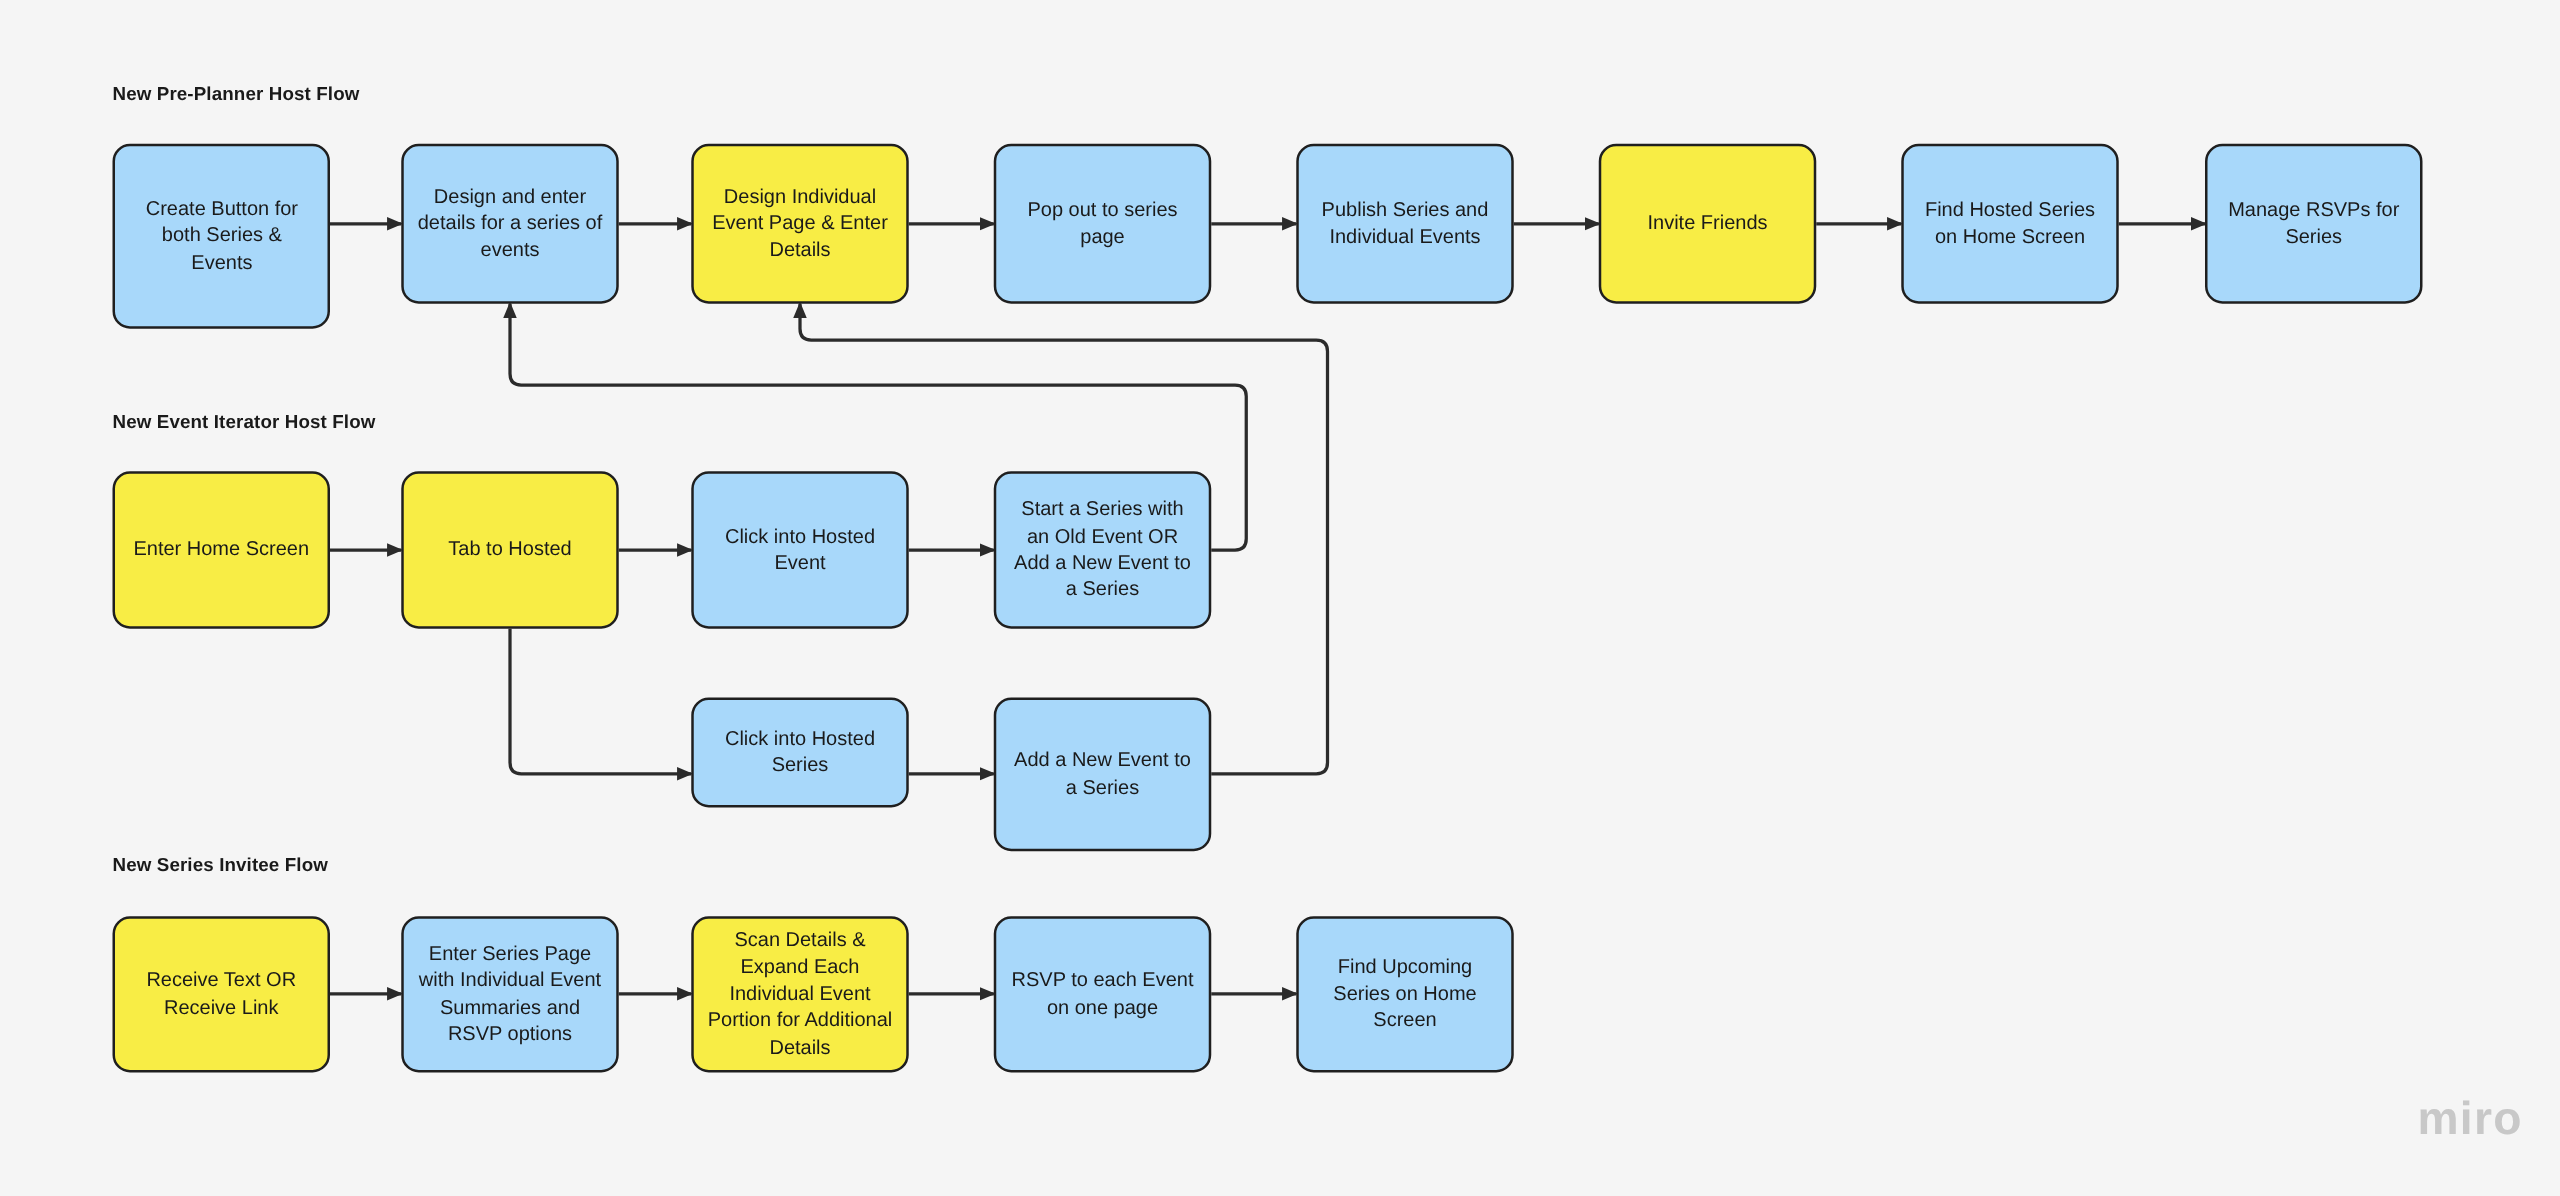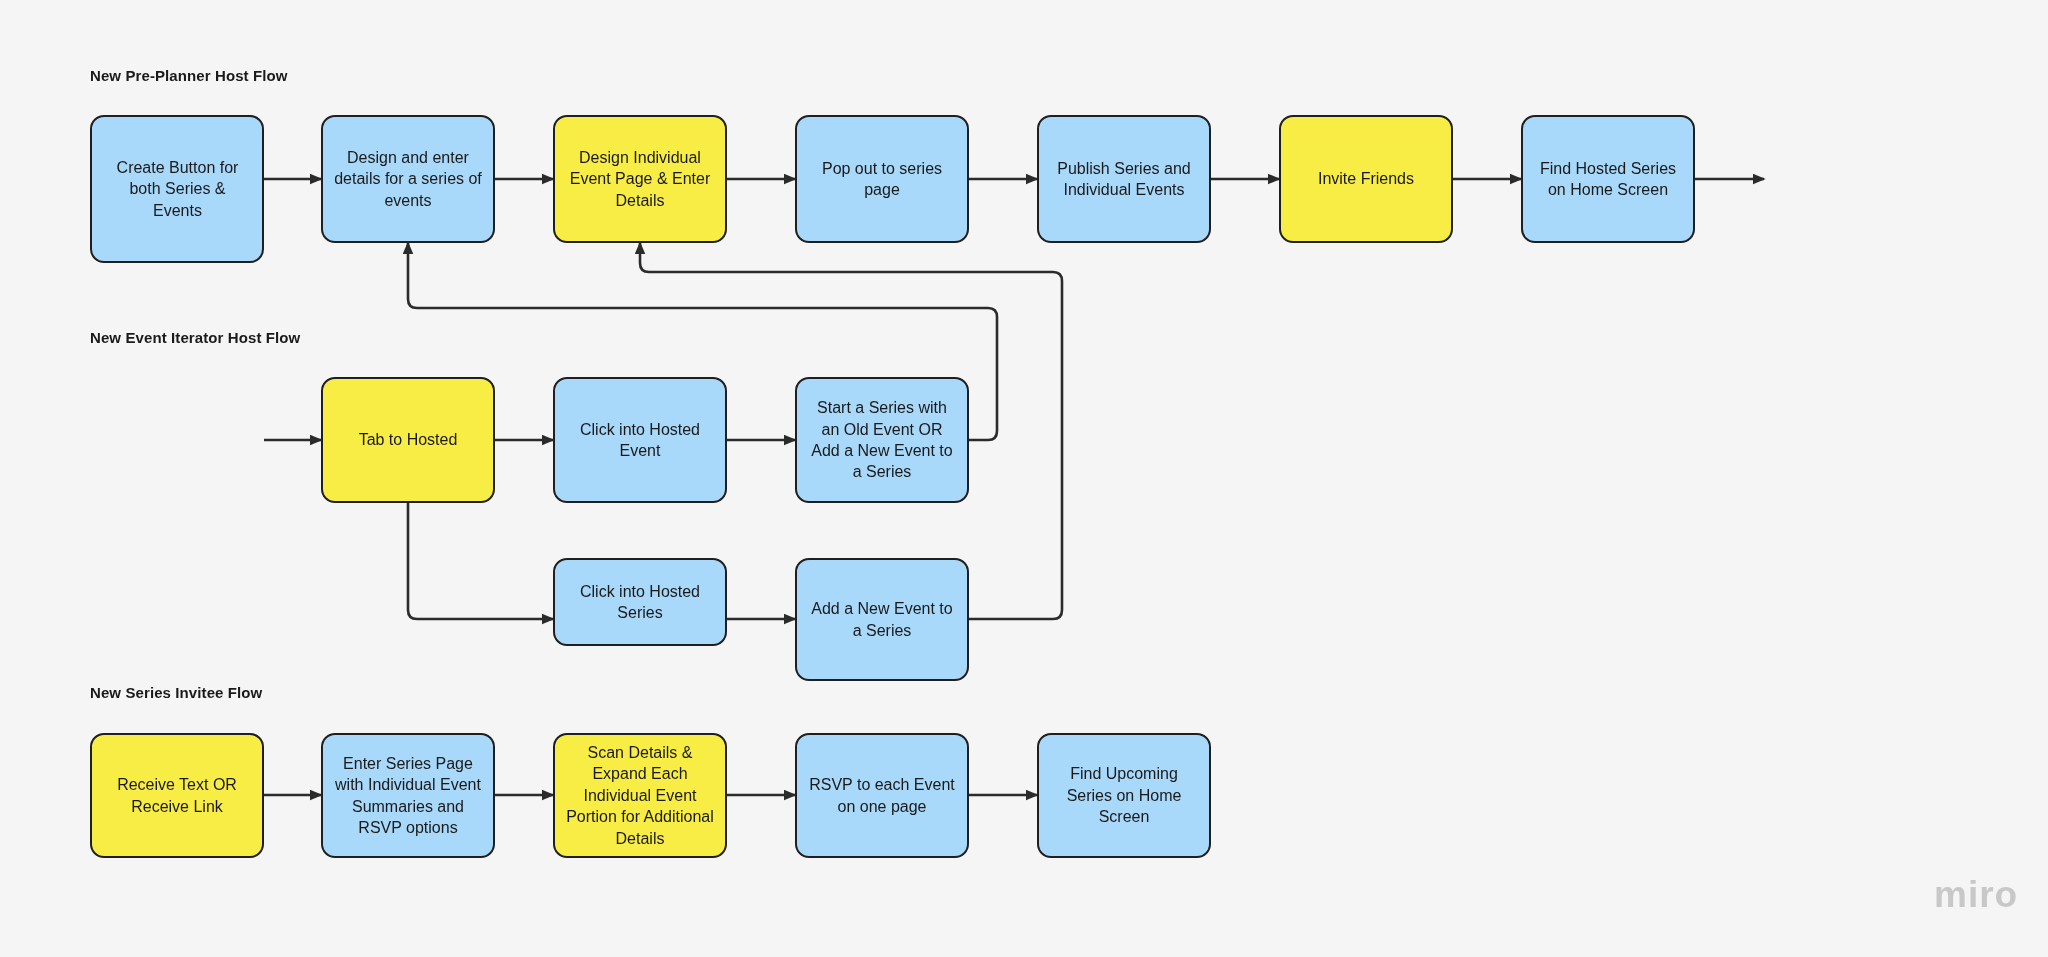--- a/index.html
+++ b/index.html
@@ -67,21 +67,23 @@
     </svg>
   <div class="watermark">miro</div>
 <div class="flow-title" style="left: 90px; top: 67px;">New Pre-Planner Host Flow</div>
     <div class="node blue" style="left: 90px; top: 115px; width: 174px; height: 148px; padding-left: 12px;">Create Button for both Series &amp; Events</div>
     <div class="node blue" style="left: 321px; top: 115px; width: 174px; height: 128px;">Design and enter details for a series of events</div>
     <div class="node yellow" style="left: 553px; top: 115px; width: 174px; height: 128px;">Design Individual Event Page &amp; Enter Details</div>
     <div class="node blue" style="left: 795px; top: 115px; width: 174px; height: 128px;">Pop out to series page</div>
     <div class="node blue" style="left: 1037px; top: 115px; width: 174px; height: 128px;">Publish Series and Individual Events</div>
     <div class="node yellow" style="left: 1279px; top: 115px; width: 174px; height: 128px;">Invite Friends</div>
     <div class="node blue" style="left: 1521px; top: 115px; width: 174px; height: 128px;">Find Hosted Series on Home Screen</div>
+    <div class="node blue" style="left: 1764px; top: 115px; width: 174px; height: 128px;">Manage RSVPs for Series</div>
     <div class="flow-title" style="left: 90px; top: 329px;">New Event Iterator Host Flow</div>
+    <div class="node yellow" style="left: 90px; top: 377px; width: 174px; height: 126px;">Enter Home Screen</div>
     <div class="node yellow" style="left: 321px; top: 377px; width: 174px; height: 126px;">Tab to Hosted</div>
     <div class="node blue" style="left: 553px; top: 377px; width: 174px; height: 126px;">Click into Hosted Event</div>
     <div class="node blue" style="left: 795px; top: 377px; width: 174px; height: 126px;">Start a Series with an Old Event OR Add a New Event to a Series</div>
     <div class="node blue" style="left: 553px; top: 558px; width: 174px; height: 88px;">Click into Hosted Series</div>
     <div class="node blue" style="left: 795px; top: 558px; width: 174px; height: 123px;">Add a New Event to a Series</div>
     <div class="flow-title" style="left: 90px; top: 684px;">New Series Invitee Flow</div>
     <div class="node yellow" style="left: 90px; top: 733px; width: 174px; height: 125px;">Receive Text OR Receive Link</div>
     <div class="node blue" style="left: 321px; top: 733px; width: 174px; height: 125px;">Enter Series Page with Individual Event Summaries and RSVP options</div>
     <div class="node yellow" style="left: 553px; top: 733px; width: 174px; height: 125px;">Scan Details &amp; Expand Each Individual Event Portion for Additional Details</div>
     <div class="node blue" style="left: 795px; top: 733px; width: 174px; height: 125px;">RSVP to each Event on one page</div>

